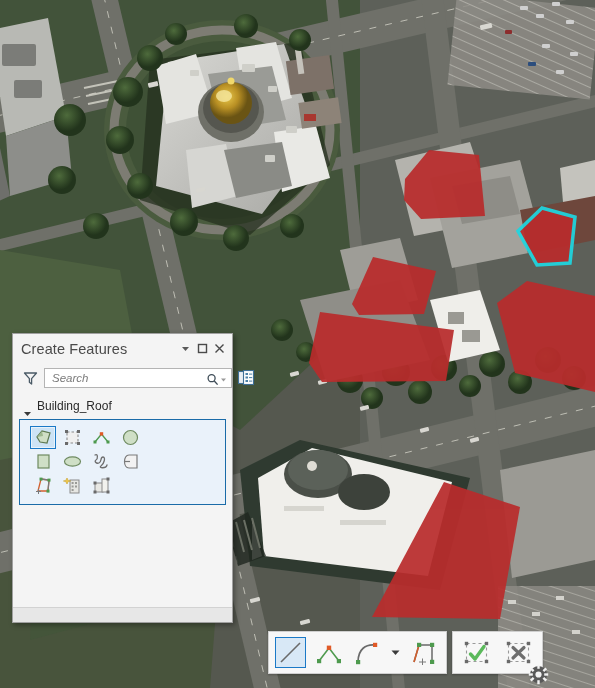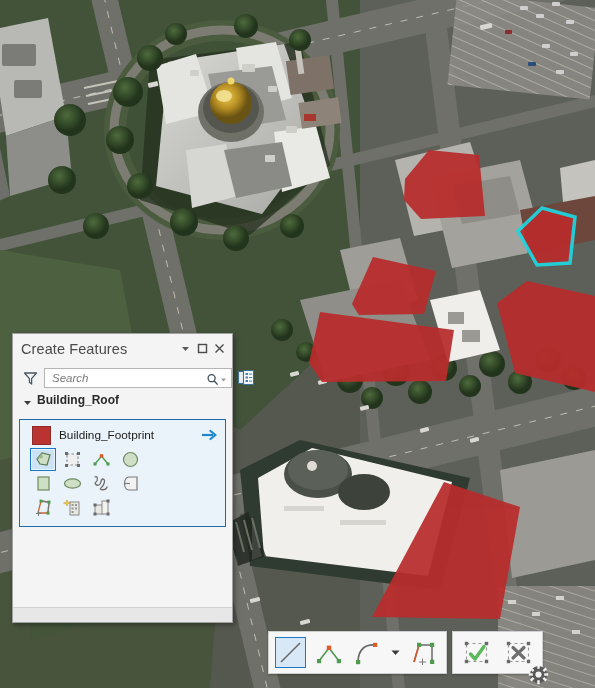--- a/index.html
+++ b/index.html
@@ -99,25 +99,24 @@
     min-width: 0;
   }
   .search-input::placeholder { color: #7a7a7a; font-style: italic; opacity: 1; }
   .search-ico { width: 13px; height: 13px; flex: 0 0 auto; }
   .search-caret { width: 9px; height: 13px; flex: 0 0 auto; }
   .list-view-icon { width: 17px; height: 16px; flex: 0 0 auto; }
 
   .group-row {
     height: 20px;
     display: flex;
-    align-items: flex-start;
+    align-items: flex-end;
     padding: 0 0 0 10px;
     gap: 5px;
     flex: 0 0 auto;
-    font-weight: bold;
   }
   .chev { width: 9px; height: 9px; flex:0 0 auto; }
   .group-label {
     font-size: 12px;
     color: #2a2a2a;
     white-space: nowrap;
   }
 
   .tpl-card {
     margin: 6px 6px 0 6px;
@@ -502,30 +501,20 @@
     <div class="group-row">
       <span class="chev">
         <svg width="9" height="9" viewBox="0 0 9 9">
             <path d="M1,3 L8,3 L4.5,7 Z" fill="#3a3a3a"></path>
           </svg>
       </span>
       <span class="group-label">Building_Roof</span>
     </div>
 
     <div class="tpl-card">
-      <div class="tpl-head">
-        <span class="tpl-swatch"></span>
-        <span class="tpl-name">Building_Footprint</span>
-        <span class="tpl-arrow" title="Active template">
-          <svg width="16" height="14" viewBox="0 0 16 14">
-            <path d="M1,7 L12,7" stroke="#1f87c8" stroke-width="2.2"></path>
-            <path d="M9.5,3 L14.5,7 L9.5,11" fill="none" stroke="#1f87c8" stroke-width="2.2" stroke-linejoin="round" stroke-linecap="round"></path>
-          </svg>
-        </span>
-      </div>
 
       <div class="tool-grid">
 
         <div class="tool-cell sel" title="Polygon">
           <svg width="19" height="19" viewBox="0 0 19 19">
             <path d="M3,9 L8,3 L16,5 L13,15 L6,14 Z" fill="#cfdfc6" stroke="#5e7a52" stroke-width="1.2"></path>
             <path d="M3,9 L8,3 L9,8 Z" fill="#9db88f"></path>
           </svg>
         </div>
         <div class="tool-cell" title="Autocomplete Polygon">

